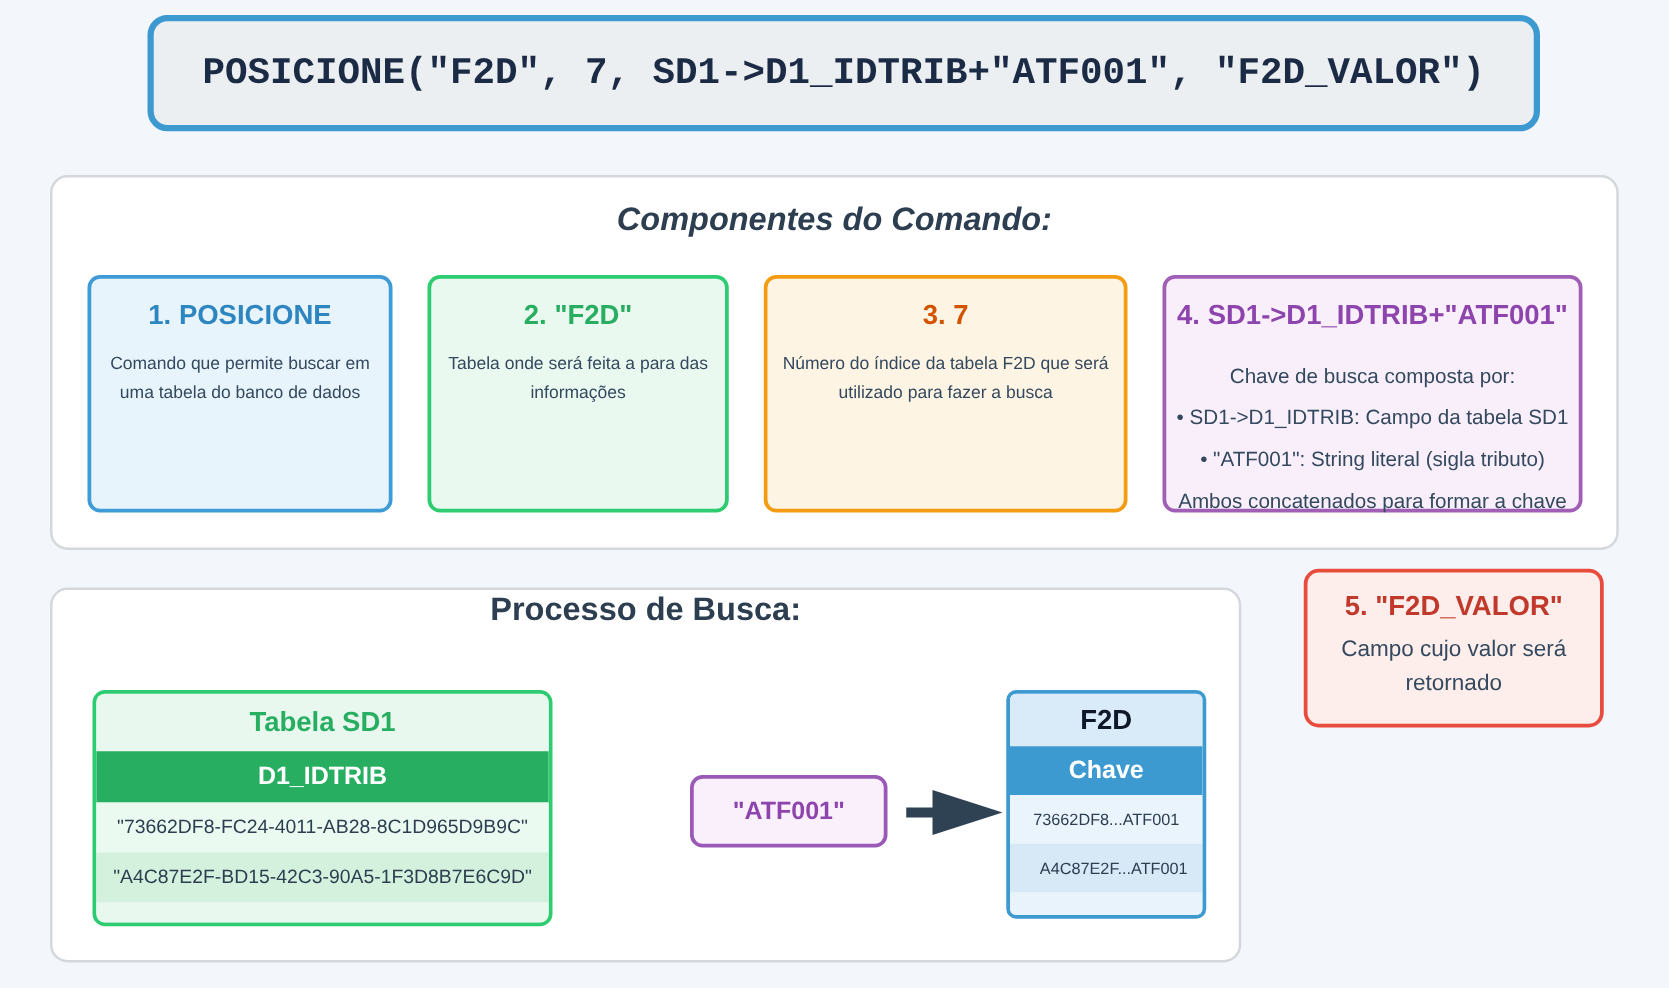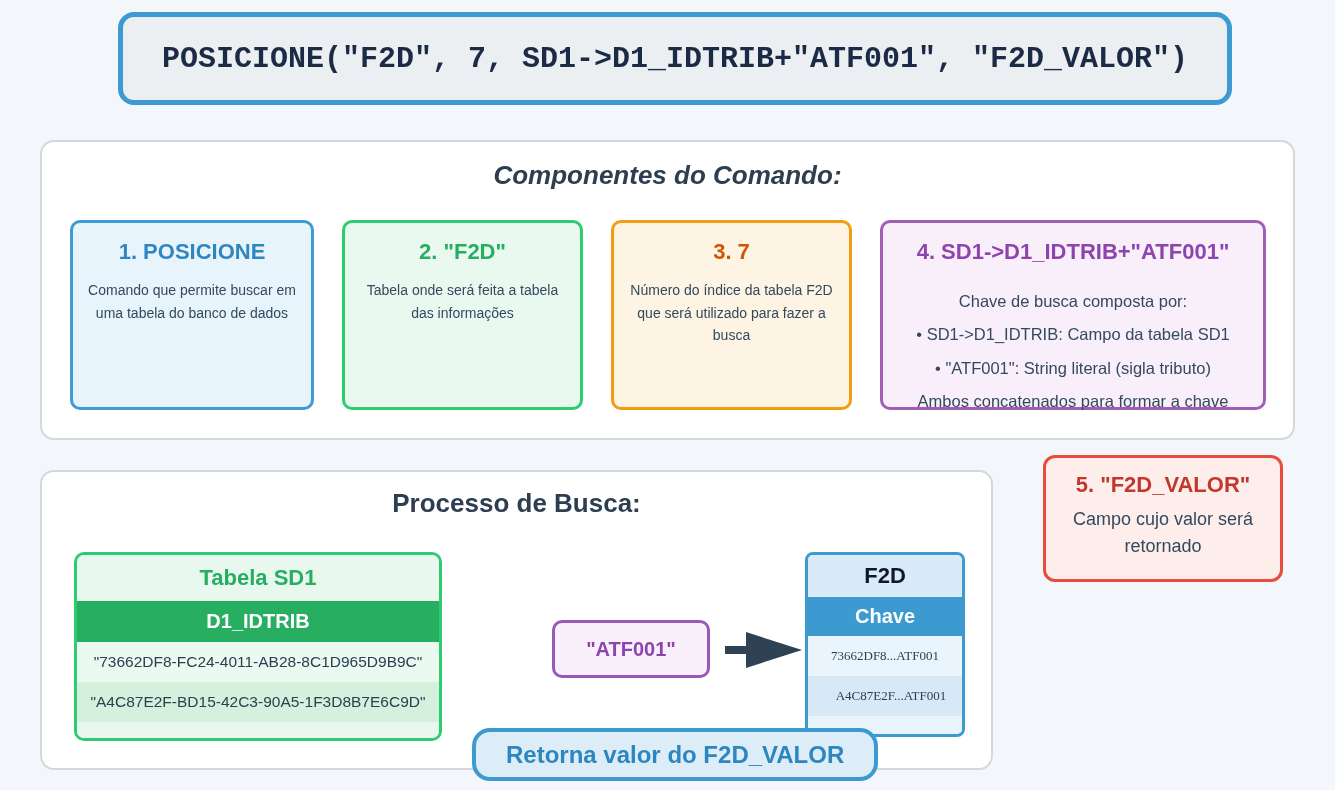--- a/index.html
+++ b/index.html
@@ -49,38 +49,38 @@
     text-align: center; height: 190px;
   }
   .card .card-title { margin-top: 16px; font-size: 22px; font-weight: bold; }
   .card .card-body {
     margin: 14px 12px 0; font-size: 14px; line-height: 1.62; color: #34495e;
   }
   .card-blue   { width: 244px; background: #e8f4fc; border-color: #3e9bd5; }
   .card-blue   .card-title { color: #2e86c1; }
   .card-green  { width: 241px; background: #eaf9f0; border-color: #2ecc71; }
   .card-green  .card-title { color: #27ae60; }
-  .card-orange { width: 241px; background: #fdf4e4; border-color: #f39c12; }
+  .card-orange { width: 291px; background: #fdf4e4; border-color: #f39c12; }
   .card-orange .card-title { color: #d35400; }
   .card-purple { flex: 1; background: #f8effb; border-color: #a05eb5; }
   .card-purple .card-title { color: #8e44ad; }
   .card-purple .card-lines { margin-top: 20px; font-size: 16.5px; line-height: 2.02; color: #34495e; }
 
   
   .return-card {
     position: absolute; left: 1043px; top: 455px; width: 240px; height: 127px;
     background: #fdeeec; border: 3px solid #e74c3c; border-radius: 12px;
     text-align: center;
   }
   .return-card .card-title { margin-top: 14px; font-size: 22px; font-weight: bold; color: #c0392b; }
   .return-card .card-body { margin: 8px 10px 0; font-size: 18px; line-height: 1.5; color: #34495e; }
 
   
   .process-panel { left: 40px; top: 470px; width: 953px; height: 300px; }
-  .process-panel h2 { margin-top: 16px; }
+  .process-panel h2 { }
 
   .mini-table {
     position: absolute; border-radius: 10px; overflow: hidden;
     text-align: center;
   }
   .sd1-table {
     left: 32px; top: 80px; width: 368px;
     border: 3px solid #2ecc71; background: #e9f8ef;
   }
   .sd1-table .tbl-title  { padding: 10px 0;  font-size: 22px; font-weight: bold; color: #27ae60; background: #e9f8ef; text-align: center; }
@@ -89,21 +89,21 @@
   .sd1-table .row-1 { background: #eafaf1; }
   .sd1-table .row-2 { background: #d4f1de; }
   .sd1-table .tbl-footer { height: 16px; background: #e9f8ef; }
 
   .f2d-table {
     left: 763px; top: 80px; width: 160px;
     border: 3px solid #3d9ad1; background: #e8f3fc; border-radius: 8px;
   }
   .f2d-table .tbl-title  { padding: 8px 4px;  font-size: 22px; font-weight: bold; color: #0f172a; background: #d9eaf8; }
   .f2d-table .tbl-header { padding: 8px 0;  font-size: 20px; font-weight: bold; color: #ffffff; background: #3d9ad1; }
-  .f2d-table .tbl-row    { padding: 12px 0; font-size: 13px; color: #2c3e50; font-family: Liberation Serif, serif; }
+  .f2d-table .tbl-row    { padding: 12px 0; font-size: 13px; color: #2c3e50; }
   .f2d-table .row-1 { background: #eaf4fd; }
   .f2d-table .row-2 { background: #d7e9f7; padding-left: 12px; }
   .f2d-table .tbl-footer { height: 18px; background: #e8f3fc; }
 
   .atf-box {
     position: absolute; left: 510px; top: 148px; width: 158px; height: 58px;
     background: #f9f0fc; border: 3px solid #9b59b6; border-radius: 10px;
     display: flex; align-items: center; justify-content: center;
     font-size: 20px; font-weight: bold; color: #8e44ad;
   }
@@ -142,21 +142,21 @@
     <h2>Componentes do Comando:</h2>
     <div class="cards">
 
       <div class="card card-blue">
         <div class="card-title">1. POSICIONE</div>
         <div class="card-body">Comando que permite buscar em uma tabela do banco de dados</div>
       </div>
 
       <div class="card card-green">
         <div class="card-title">2. "F2D"</div>
-        <div class="card-body">Tabela onde será feita a tabela das informações</div>
+        <div class="card-body">Tabela onde será feita a para das informações</div>
       </div>
 
       <div class="card card-orange">
         <div class="card-title">3. 7</div>
         <div class="card-body">Número do índice da tabela F2D que será utilizado para fazer a busca</div>
       </div>
 
       <div class="card card-purple">
         <div class="card-title">4. SD1-&gt;D1_IDTRIB+"ATF001"</div>
         <div class="card-lines">
@@ -194,16 +194,15 @@
     </div>
 
     <div class="mini-table f2d-table">
       <div class="tbl-title">F2D</div>
       <div class="tbl-header">Chave</div>
       <div class="tbl-row row-1">73662DF8...ATF001</div>
       <div class="tbl-row row-2">A4C87E2F...ATF001</div>
       <div class="tbl-footer"></div>
     </div>
 
-    <div class="result-pill">Retorna valor do F2D_VALOR</div>
   </section>
 
 </div>
 
 </body></html>

